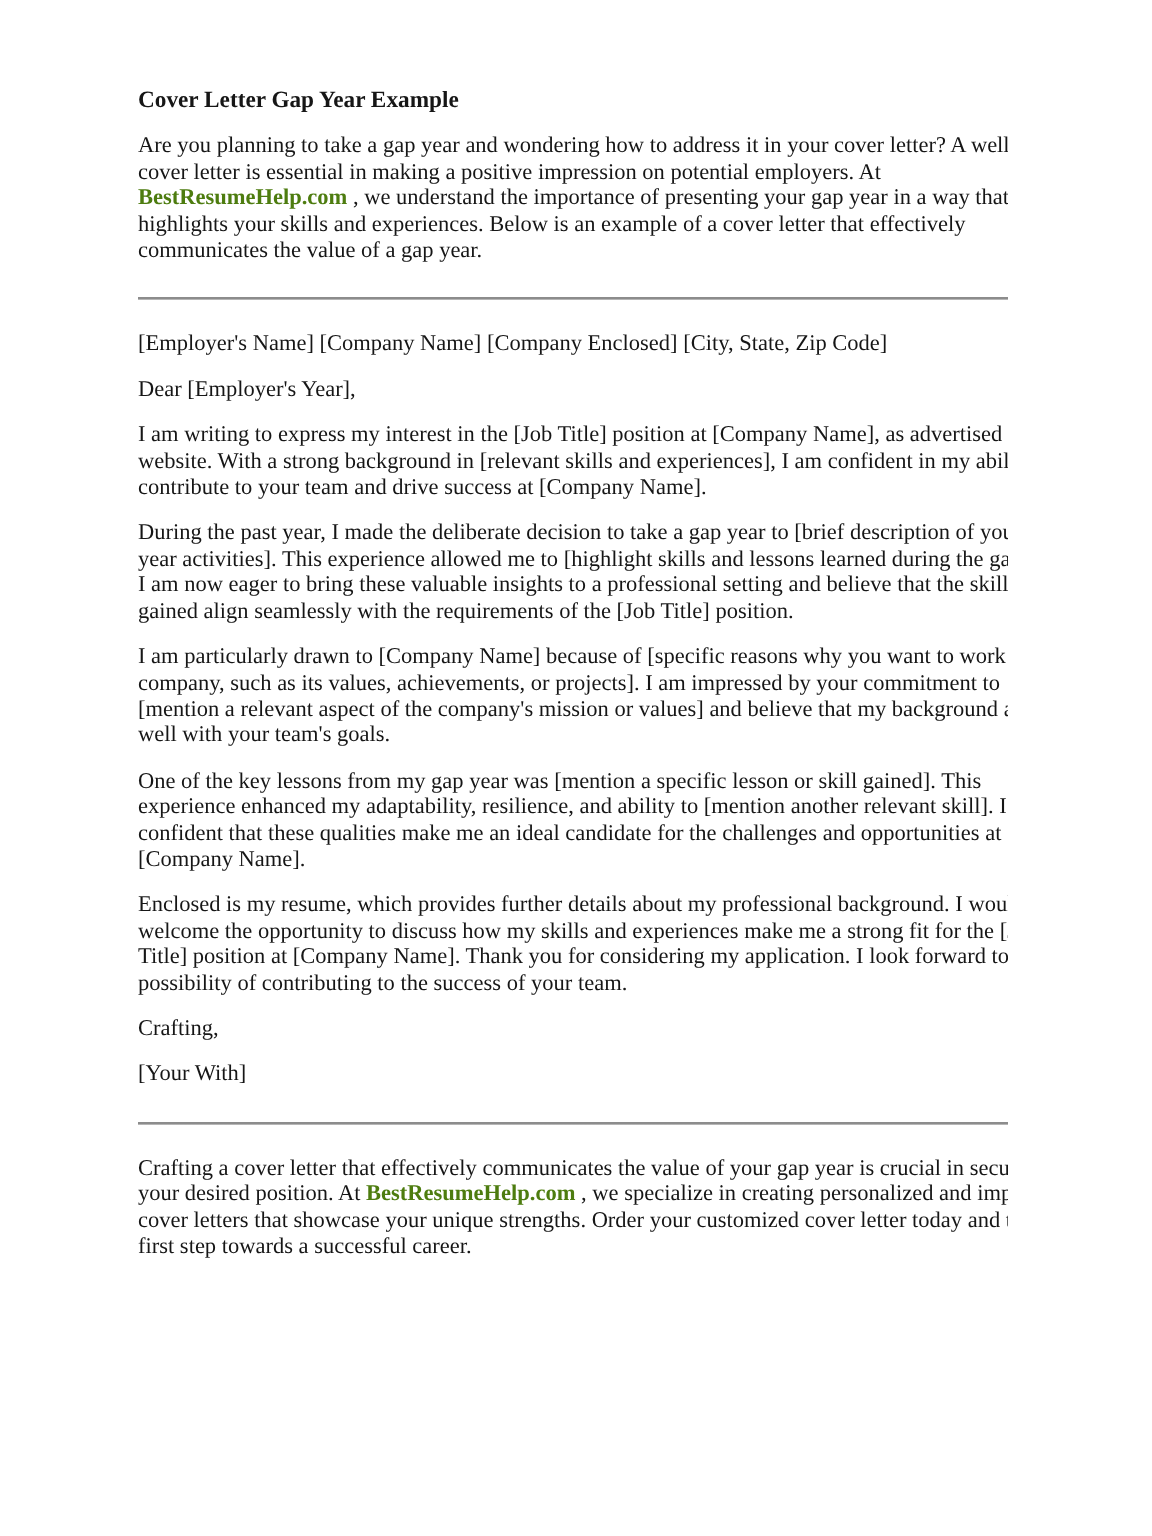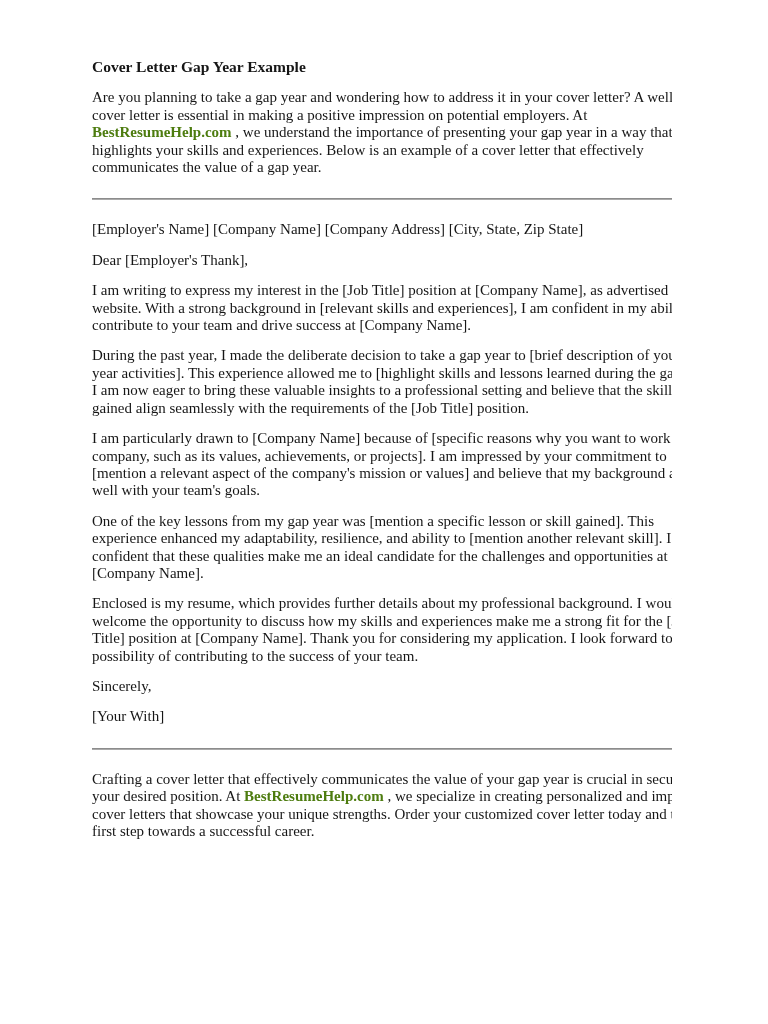--- a/index.html
+++ b/index.html
@@ -52,28 +52,28 @@
 
 <div class="page">
   <div class="content">
 
     <p class="doc-title">Cover Letter Gap Year Example</p>
 
     <p><span>Are you planning to take a gap year and wondering how to address it in your cover letter? A well-crafted cover letter is essential in making a positive impression on potential employers. At </span><span class="inline-link">BestResumeHelp.com</span><span> , we understand the importance of presenting your gap year in a way that highlights your skills and experiences. Below is an example of a cover letter that effectively communicates the value of a gap year.</span></p>
 
     <hr class="rule">
 
-    <p>[Employer's Name] [Company Name] [Company Address] [City, State, Zip State]</p>
-    <p>Dear [Employer's Thank],</p>
+    <p>[Employer's Name] [Company Name] [Company Enclosed] [City, State, Zip Code]</p>
+    <p>Dear [Employer's Year],</p>
     <p>I am writing to express my interest in the [Job Title] position at [Company Name], as advertised on your website. With a strong background in [relevant skills and experiences], I am confident in my ability to contribute to your team and drive success at [Company Name].</p>
     <p>During the past year, I made the deliberate decision to take a gap year to [brief description of your gap year activities]. This experience allowed me to [highlight skills and lessons learned during the gap year]. I am now eager to bring these valuable insights to a professional setting and believe that the skills I gained align seamlessly with the requirements of the [Job Title] position.</p>
     <p>I am particularly drawn to [Company Name] because of [specific reasons why you want to work for the company, such as its values, achievements, or projects]. I am impressed by your commitment to [mention a relevant aspect of the company's mission or values] and believe that my background aligns well with your team's goals.</p>
     <p>One of the key lessons from my gap year was [mention a specific lesson or skill gained]. This experience enhanced my adaptability, resilience, and ability to [mention another relevant skill]. I am confident that these qualities make me an ideal candidate for the challenges and opportunities at [Company Name].</p>
     <p>Enclosed is my resume, which provides further details about my professional background. I would welcome the opportunity to discuss how my skills and experiences make me a strong fit for the [Job Title] position at [Company Name]. Thank you for considering my application. I look forward to the possibility of contributing to the success of your team.</p>
-    <p>Sincerely,</p>
+    <p>Crafting,</p>
     <p>[Your With]</p>
 
     <hr class="rule">
 
     <p><span>Crafting a cover letter that effectively communicates the value of your gap year is crucial in securing your desired position. At </span><span class="inline-link">BestResumeHelp.com</span><span> , we specialize in creating personalized and impactful cover letters that showcase your unique strengths. Order your customized cover letter today and take the first step towards a successful career.</span></p>
 
   </div>
 </div>
 
 </body></html>

